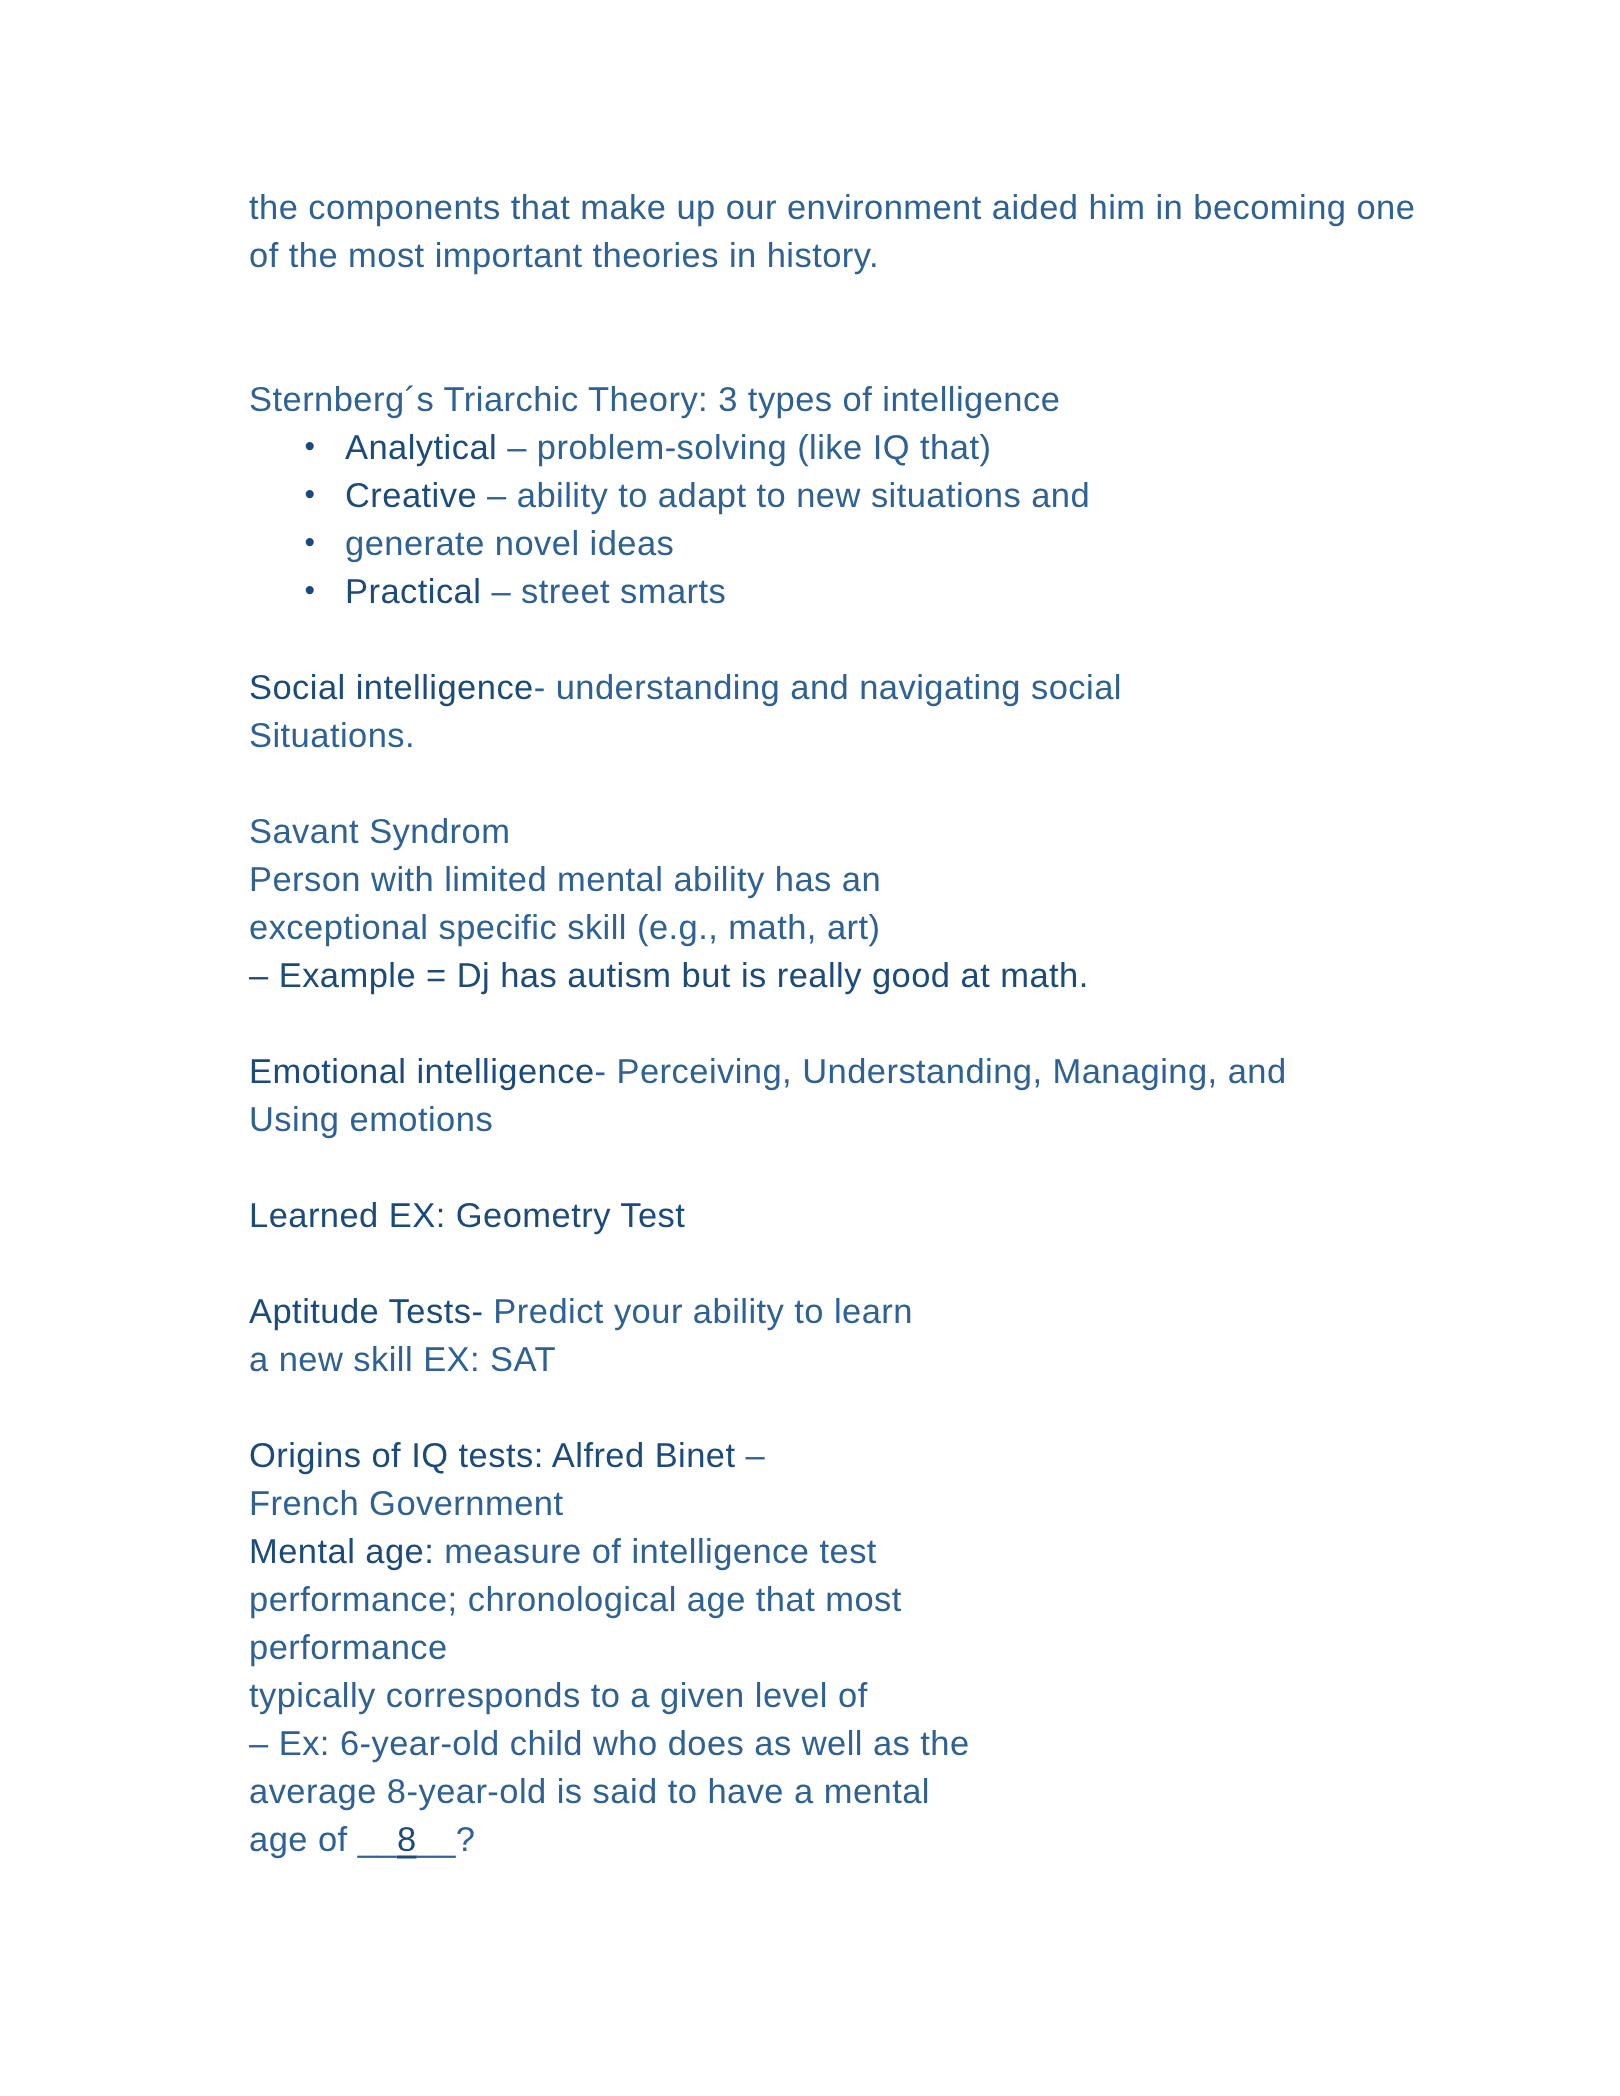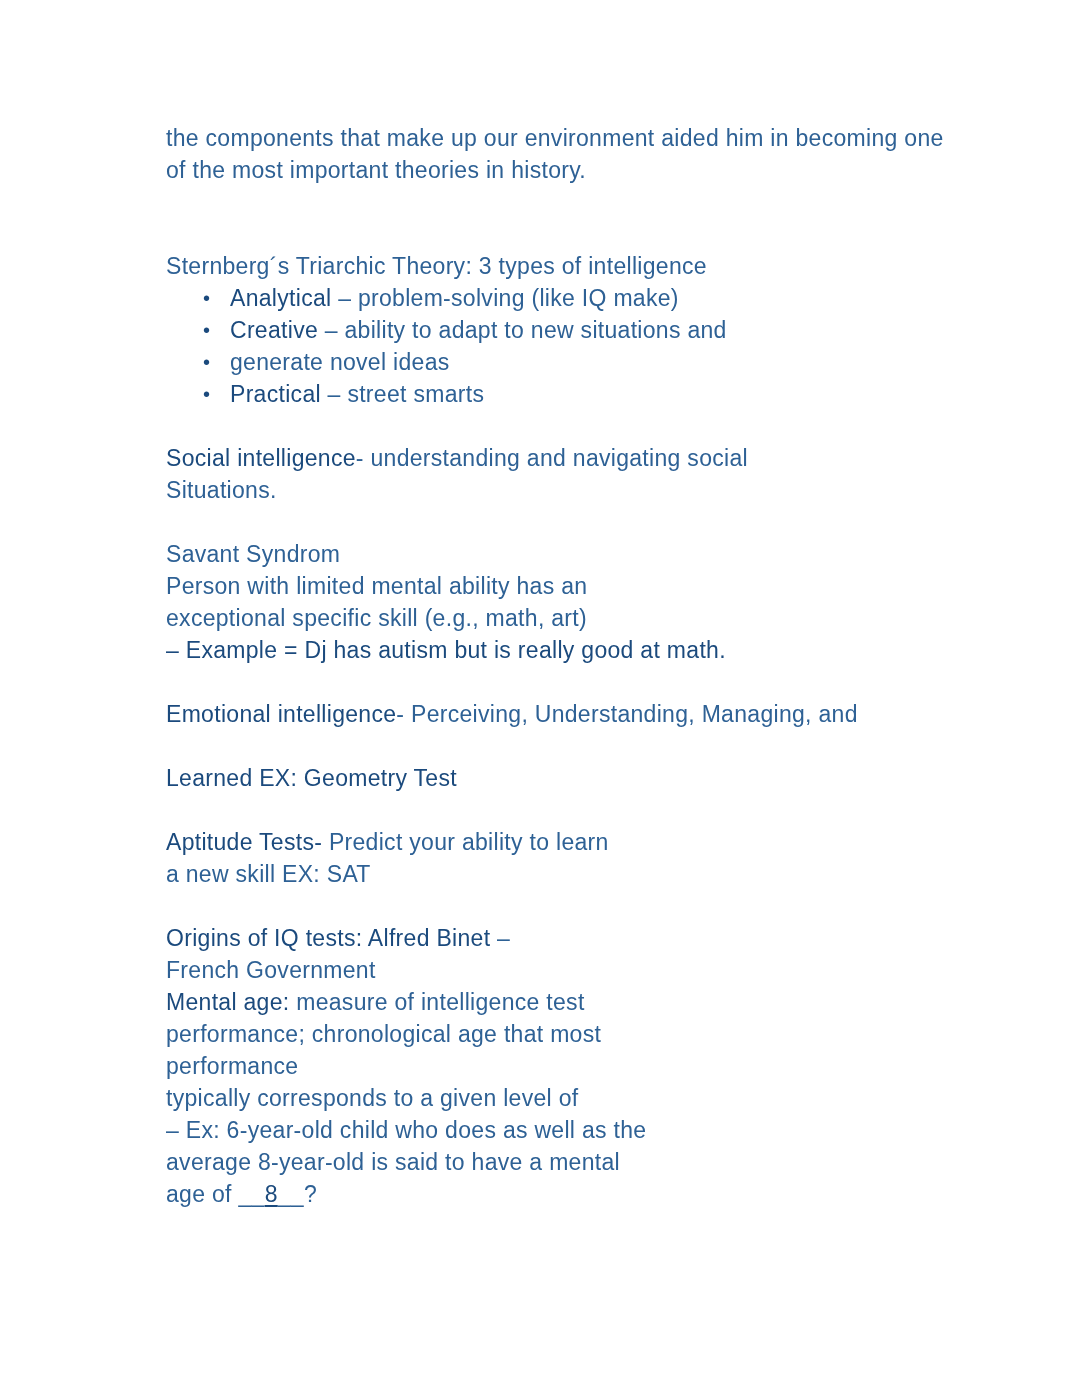--- a/index.html
+++ b/index.html
@@ -39,37 +39,38 @@
 </head>
 <body>
 
 <main class="doc" id="doc">
     <section class="para">
       <div class="line"><span class="run">the components that make up our environment aided him in becoming one</span></div>
       <div class="line"><span class="run">of the most important theories in history.</span></div>
     </section>
     <section class="para gap-2">
       <div class="line"><span class="run">Sternberg´s Triarchic Theory: 3 types of intelligence</span></div>
-      <div class="line bullet"><span class="marker">•</span><span class="run b">Analytical</span><span class="run"> – problem-solving (like IQ make)</span></div>
+      <div class="line bullet"><span class="marker">•</span><span class="run b">Analytical</span><span class="run"> – problem-solving (like IQ that)</span></div>
       <div class="line bullet"><span class="marker">•</span><span class="run b">Creative</span><span class="run"> – ability to adapt to new situations and</span></div>
       <div class="line bullet"><span class="marker">•</span><span class="run">generate novel ideas</span></div>
       <div class="line bullet"><span class="marker">•</span><span class="run b">Practical</span><span class="run"> – street smarts</span></div>
     </section>
     <section class="para gap-1">
       <div class="line"><span class="run b">Social intelligence</span><span class="run">- understanding and navigating social</span></div>
       <div class="line"><span class="run">Situations.</span></div>
     </section>
     <section class="para gap-1">
       <div class="line"><span class="run">Savant Syndrom</span></div>
       <div class="line"><span class="run">Person with limited mental ability has an</span></div>
       <div class="line"><span class="run">exceptional specific skill (e.g., math, art)</span></div>
       <div class="line"><span class="run b">– Example = Dj has autism but is really good at math.</span></div>
     </section>
     <section class="para gap-1">
       <div class="line"><span class="run b">Emotional intelligence</span><span class="run">- Perceiving, Understanding, Managing, and</span></div>
+      <div class="line"><span class="run">Using emotions</span></div>
     </section>
     <section class="para gap-1">
       <div class="line"><span class="run b">Learned EX: Geometry Test</span></div>
     </section>
     <section class="para gap-1">
       <div class="line"><span class="run b">Aptitude Tests-</span><span class="run"> Predict your ability to learn</span></div>
       <div class="line"><span class="run">a new skill EX: SAT</span></div>
     </section>
     <section class="para gap-1">
       <div class="line"><span class="run b">Origins of IQ tests: Alfred Binet</span><span class="run"> –</span></div>

